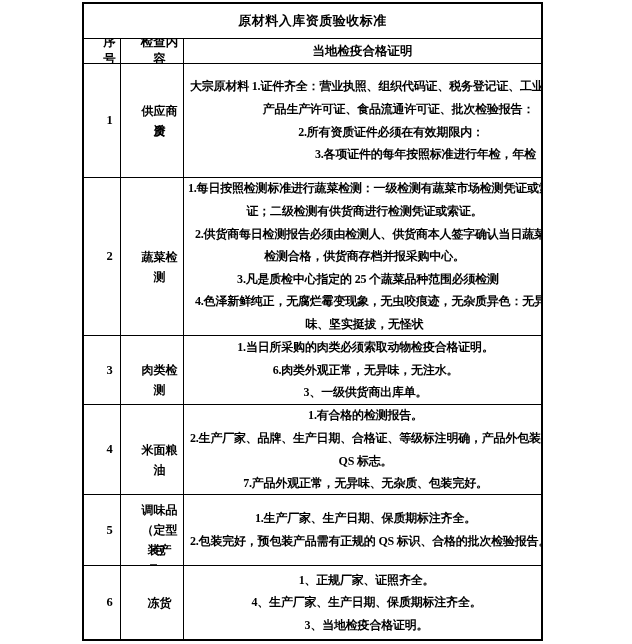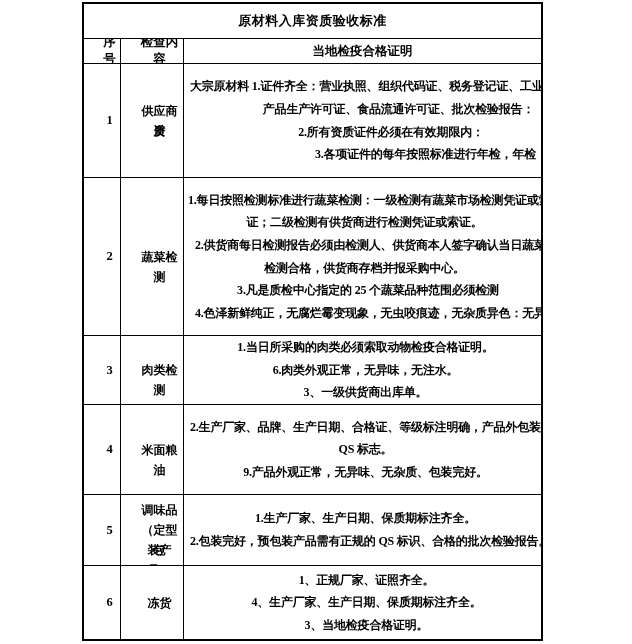--- a/index.html
+++ b/index.html
@@ -60,20 +60,21 @@
     <div class="cell c2 cat">
       <div class="nline">蔬菜检测</div>
     </div>
     <div class="cell req">
       <div class="line" style="padding-left:4px">1.每日按照检测标准进行蔬菜检测：一级检测有蔬菜市场检测凭证或索</div>
       <div class="line" style="padding-left:4px">证；二级检测有供货商进行检测凭证或索证。</div>
       <div class="line" style="padding-left:11px">2.供货商每日检测报告必须由检测人、供货商本人签字确认当日蔬菜</div>
       <div class="line" style="padding-left:4px">检测合格，供货商存档并报采购中心。</div>
       <div class="line" style="padding-left:11px">3.凡是质检中心指定的 25 个蔬菜品种范围必须检测</div>
       <div class="line" style="padding-left:11px">4.色泽新鲜纯正，无腐烂霉变现象，无虫咬痕迹，无杂质异色：无异</div>
+      <div class="line" style="padding-left:4px">味、坚实挺拔，无怪状</div>
     </div>
   </div>
 
   <div class="row grid" style="height:69px">
     <div class="cell c1 num">3</div>
     <div class="cell c2 cat">
       <div class="nline">肉类检测</div>
     </div>
     <div class="cell req">
       <div class="line" style="padding-left:6px">1.当日所采购的肉类必须索取动物检疫合格证明。</div>
@@ -81,23 +82,24 @@
       <div class="line" style="padding-left:6px">3、一级供货商出库单。</div>
     </div>
   </div>
 
   <div class="row grid" style="height:90px">
     <div class="cell c1 num">4</div>
     <div class="cell c2 cat">
       <div class="nline">米面粮油</div>
     </div>
     <div class="cell req">
+      <div class="line" style="padding-left:6px">1.有合格的检测报告。</div>
       <div class="line" style="padding-left:6px">2.生产厂家、品牌、生产日期、合格证、等级标注明确，产品外包装有</div>
       <div class="line" style="padding-left:6px">QS 标志。</div>
-      <div class="line" style="padding-left:6px">9.产品外观正常，无异味、无杂质、包装完好。</div>
+      <div class="line" style="padding-left:6px">7.产品外观正常，无异味、无杂质、包装完好。</div>
     </div>
   </div>
 
   <div class="row grid" style="height:71px">
     <div class="cell c1 num">5</div>
     <div class="cell c2 cat">
       <div class="nline">调味品</div>
       <div class="nline">（定型包</div>
       <div class="nline">装产品）</div>
     </div>

